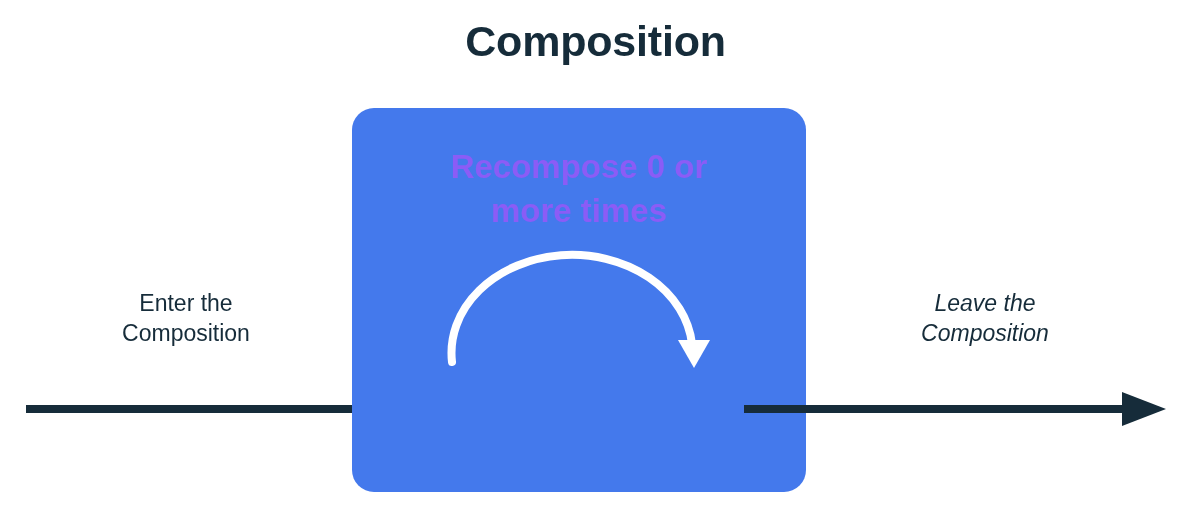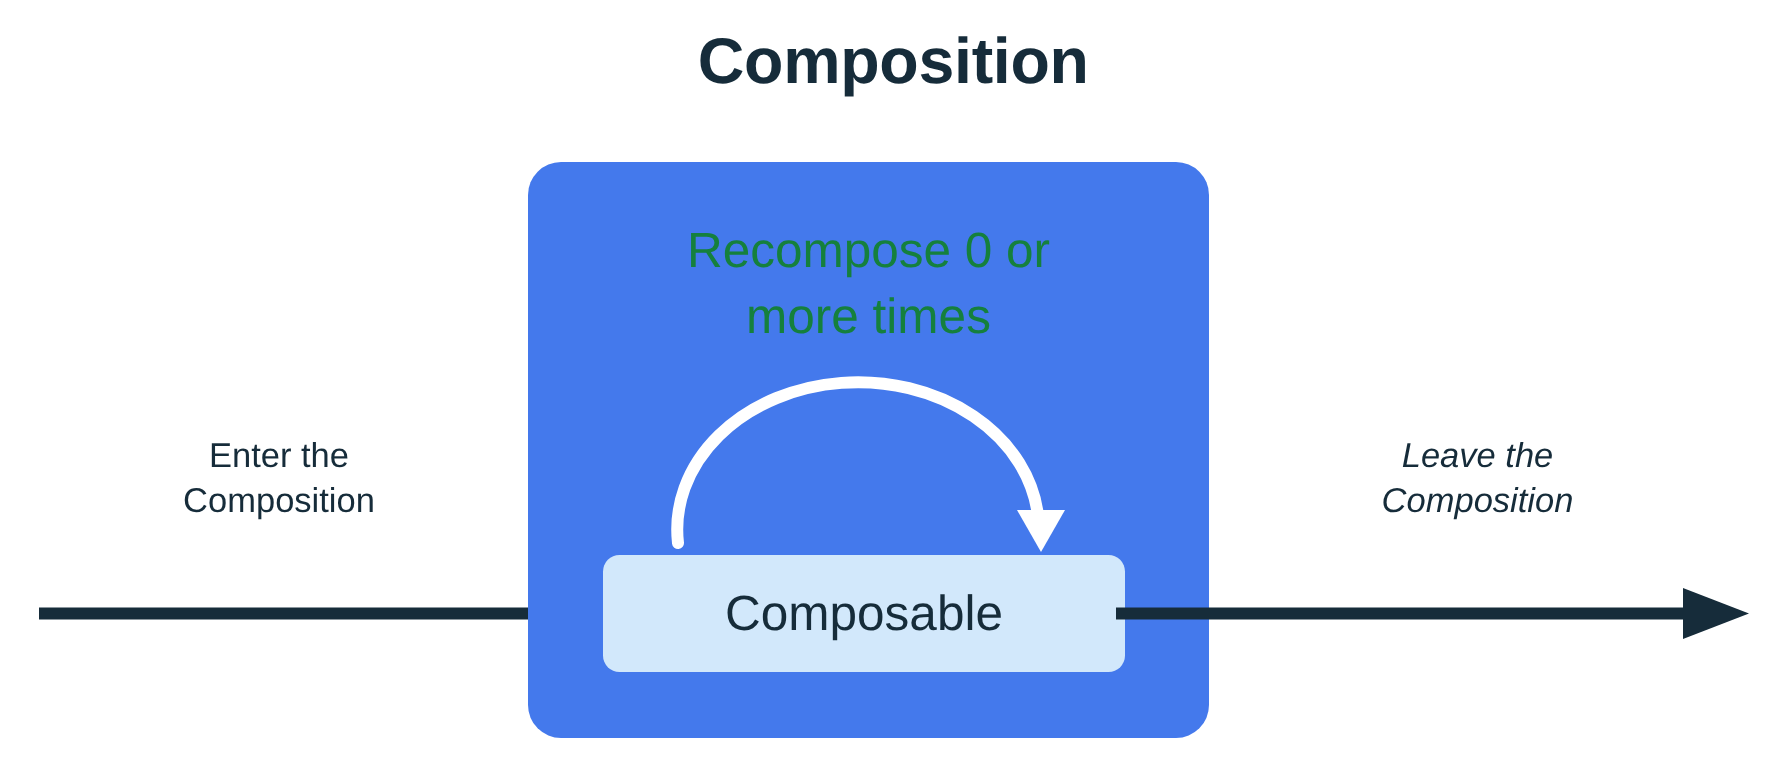--- a/index.html
+++ b/index.html
@@ -40,24 +40,25 @@
     background: #4479EC;
     border-radius: 22px;
   }
   
   #recompose-label {
     position: absolute;
     left: 372px;
     top: 145px;
     width: 414px;
     text-align: center;
-    color: #15803d;
+    color: #8b5cf6;
     font-size: 33px;
     line-height: 1.32;
     white-space: pre-line;
+    font-weight: bold;
   }
   
   #recompose-arc {
     position: absolute;
     left: 430px;
     top: 240px;
     width: 300px;
     height: 130px;
   }
   
@@ -137,23 +138,20 @@
   <div id="composition-box"></div>
 
   <div id="recompose-label">Recompose 0 or
 more times</div>
 
   <svg id="recompose-arc" viewBox="0 0 300 130">
     <path d="M 22 122 A 108 88 0 0 1 262 104" fill="none" stroke="#ffffff" stroke-width="8" stroke-linecap="round"></path>
     <polygon points="248,100 280,100 264,128" fill="#ffffff"></polygon>
   </svg>
 
-  <div id="composable-box">
-    <div id="composable-label">Composable</div>
-  </div>
 
   <svg id="leave-arrow" viewBox="0 0 430 46">
     <line x1="0" y1="23" x2="382" y2="23" stroke="#162C3A" stroke-width="8"></line>
     <polygon points="378,6 422,23 378,40" fill="#162C3A"></polygon>
   </svg>
 
   <div class="flow-caption" id="leave-label">Leave the
 Composition</div>
 
 </div>

